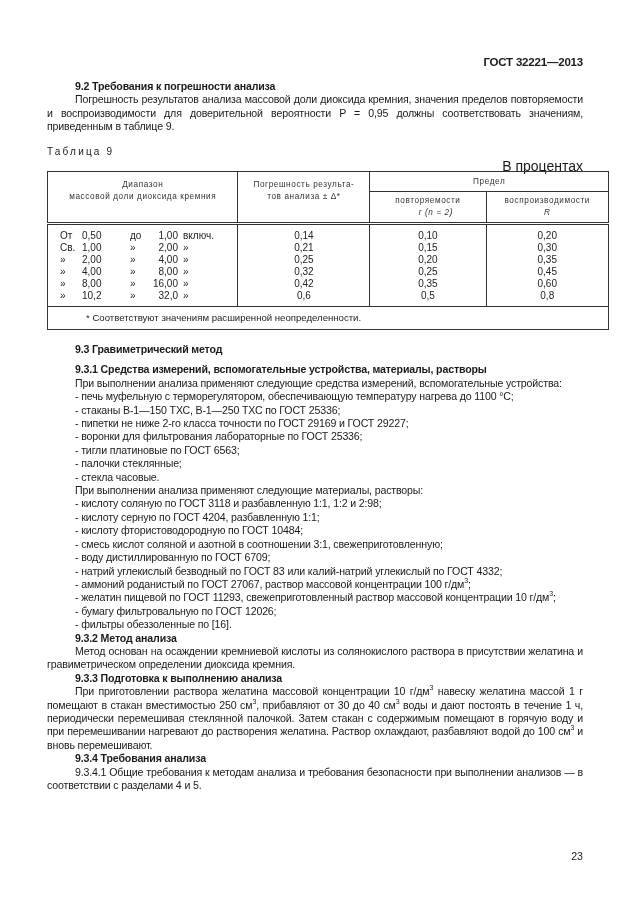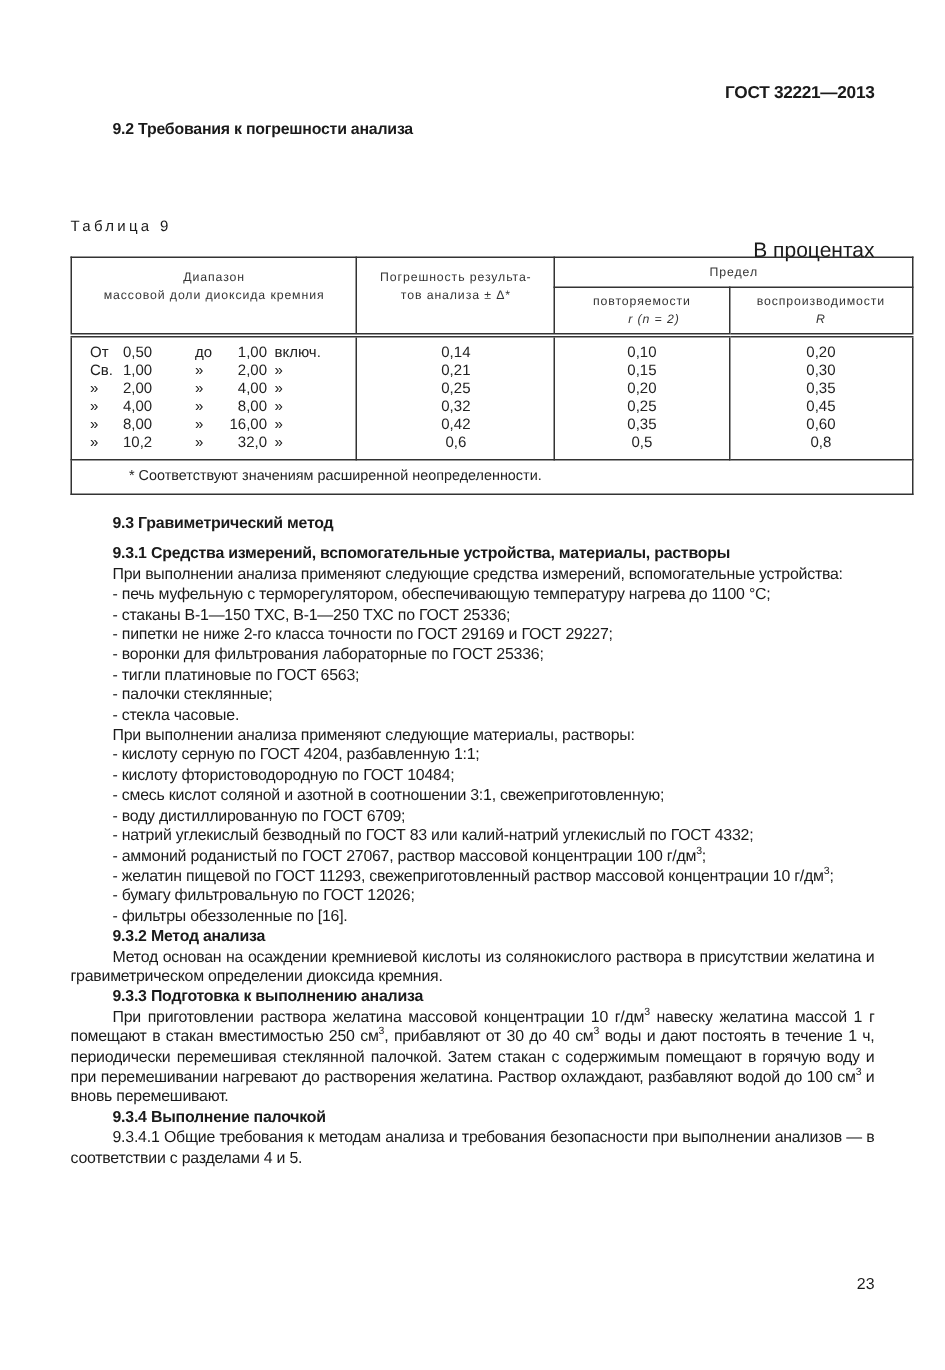--- a/index.html
+++ b/index.html
@@ -46,20 +46,21 @@
   </style>
 </head>
 <body>
 
 <div class="page">
 
   <div class="gost-header">ГОСТ 32221—2013</div>
 
   <div class="block text" style="top:80px;">
     <p class="h h-indent">9.2 Требования к погрешности анализа</p>
+    <p class="indent just">Погрешность результатов анализа массовой доли диоксида кремния, значения пределов повторяемости и воспроизводимости для доверительной вероятности P = 0,95 должны соответствовать значениям, приведенным в таблице 9.</p>
   </div>
 
   <div class="table-caption text">Таблица 9</div>
   <div class="units">В процентах</div>
 
   <table class="t9">
     <colgroup>
       <col style="width:182px">
       <col style="width:126px">
       <col style="width:111px">
@@ -171,35 +172,36 @@
     <div style="padding-left:28px;">
       <p>При выполнении анализа применяют следующие средства измерений, вспомогательные устройства:</p>
       <p>- печь муфельную с терморегулятором, обеспечивающую температуру нагрева до 1100 °С;</p>
       <p>- стаканы В-1—150 ТХС, В-1—250 ТХС по ГОСТ 25336;</p>
       <p>- пипетки не ниже 2-го класса точности по ГОСТ 29169 и ГОСТ 29227;</p>
       <p>- воронки для фильтрования лабораторные по ГОСТ 25336;</p>
       <p>- тигли платиновые по ГОСТ 6563;</p>
       <p>- палочки стеклянные;</p>
       <p>- стекла часовые.</p>
       <p>При выполнении анализа применяют следующие материалы, растворы:</p>
+      <p>- кислоту соляную по ГОСТ 3118 и разбавленную 1:1, 1:2 и 2:98;</p>
       <p>- кислоту серную по ГОСТ 4204, разбавленную 1:1;</p>
       <p>- кислоту фтористоводородную по ГОСТ 10484;</p>
       <p>- смесь кислот соляной и азотной в соотношении 3:1, свежеприготовленную;</p>
       <p>- воду дистиллированную по ГОСТ 6709;</p>
       <p>- натрий углекислый безводный по ГОСТ 83 или калий-натрий углекислый по ГОСТ 4332;</p>
       <p><span>- аммоний роданистый по ГОСТ 27067, раствор массовой концентрации 100 г/дм</span><sup>3</sup><span>;</span></p>
       <p style="white-space:nowrap;"><span>- желатин пищевой по ГОСТ 11293, свежеприготовленный раствор массовой концентрации 10 г/дм</span><sup>3</sup><span>;</span></p>
       <p>- бумагу фильтровальную по ГОСТ 12026;</p>
       <p>- фильтры обеззоленные по [16].</p>
     </div>
 
     <p class="h h-indent">9.3.2 Метод анализа</p>
     <p class="indent just">Метод основан на осаждении кремниевой кислоты из солянокислого раствора в присутствии желатина и гравиметрическом определении диоксида кремния.</p>
 
     <p class="h h-indent">9.3.3 Подготовка к выполнению анализа</p>
     <p class="indent just"><span>При приготовлении раствора желатина массовой концентрации 10 г/дм</span><sup>3</sup><span> навеску желатина массой 1 г помещают в стакан вместимостью 250 см</span><sup>3</sup><span>, прибавляют от 30 до 40 см</span><sup>3</sup><span> воды и дают постоять в течение 1 ч, периодически перемешивая стеклянной палочкой. Затем стакан с содержимым помещают в горячую воду и при перемешивании нагревают до растворения желатина. Раствор охлаждают, разбавляют водой до 100 см</span><sup>3</sup><span> и вновь перемешивают.</span></p>
 
-    <p class="h h-indent">9.3.4 Выполнение палочкой</p>
+    <p class="h h-indent">9.3.4 Требования анализа</p>
     <p class="indent just">9.3.4.1 Общие требования к методам анализа и требования безопасности при выполнении анализов — в соответствии с разделами 4 и 5.</p>
   </div>
 
   <div class="page-num">23</div>
 </div>
 
 </body></html>

